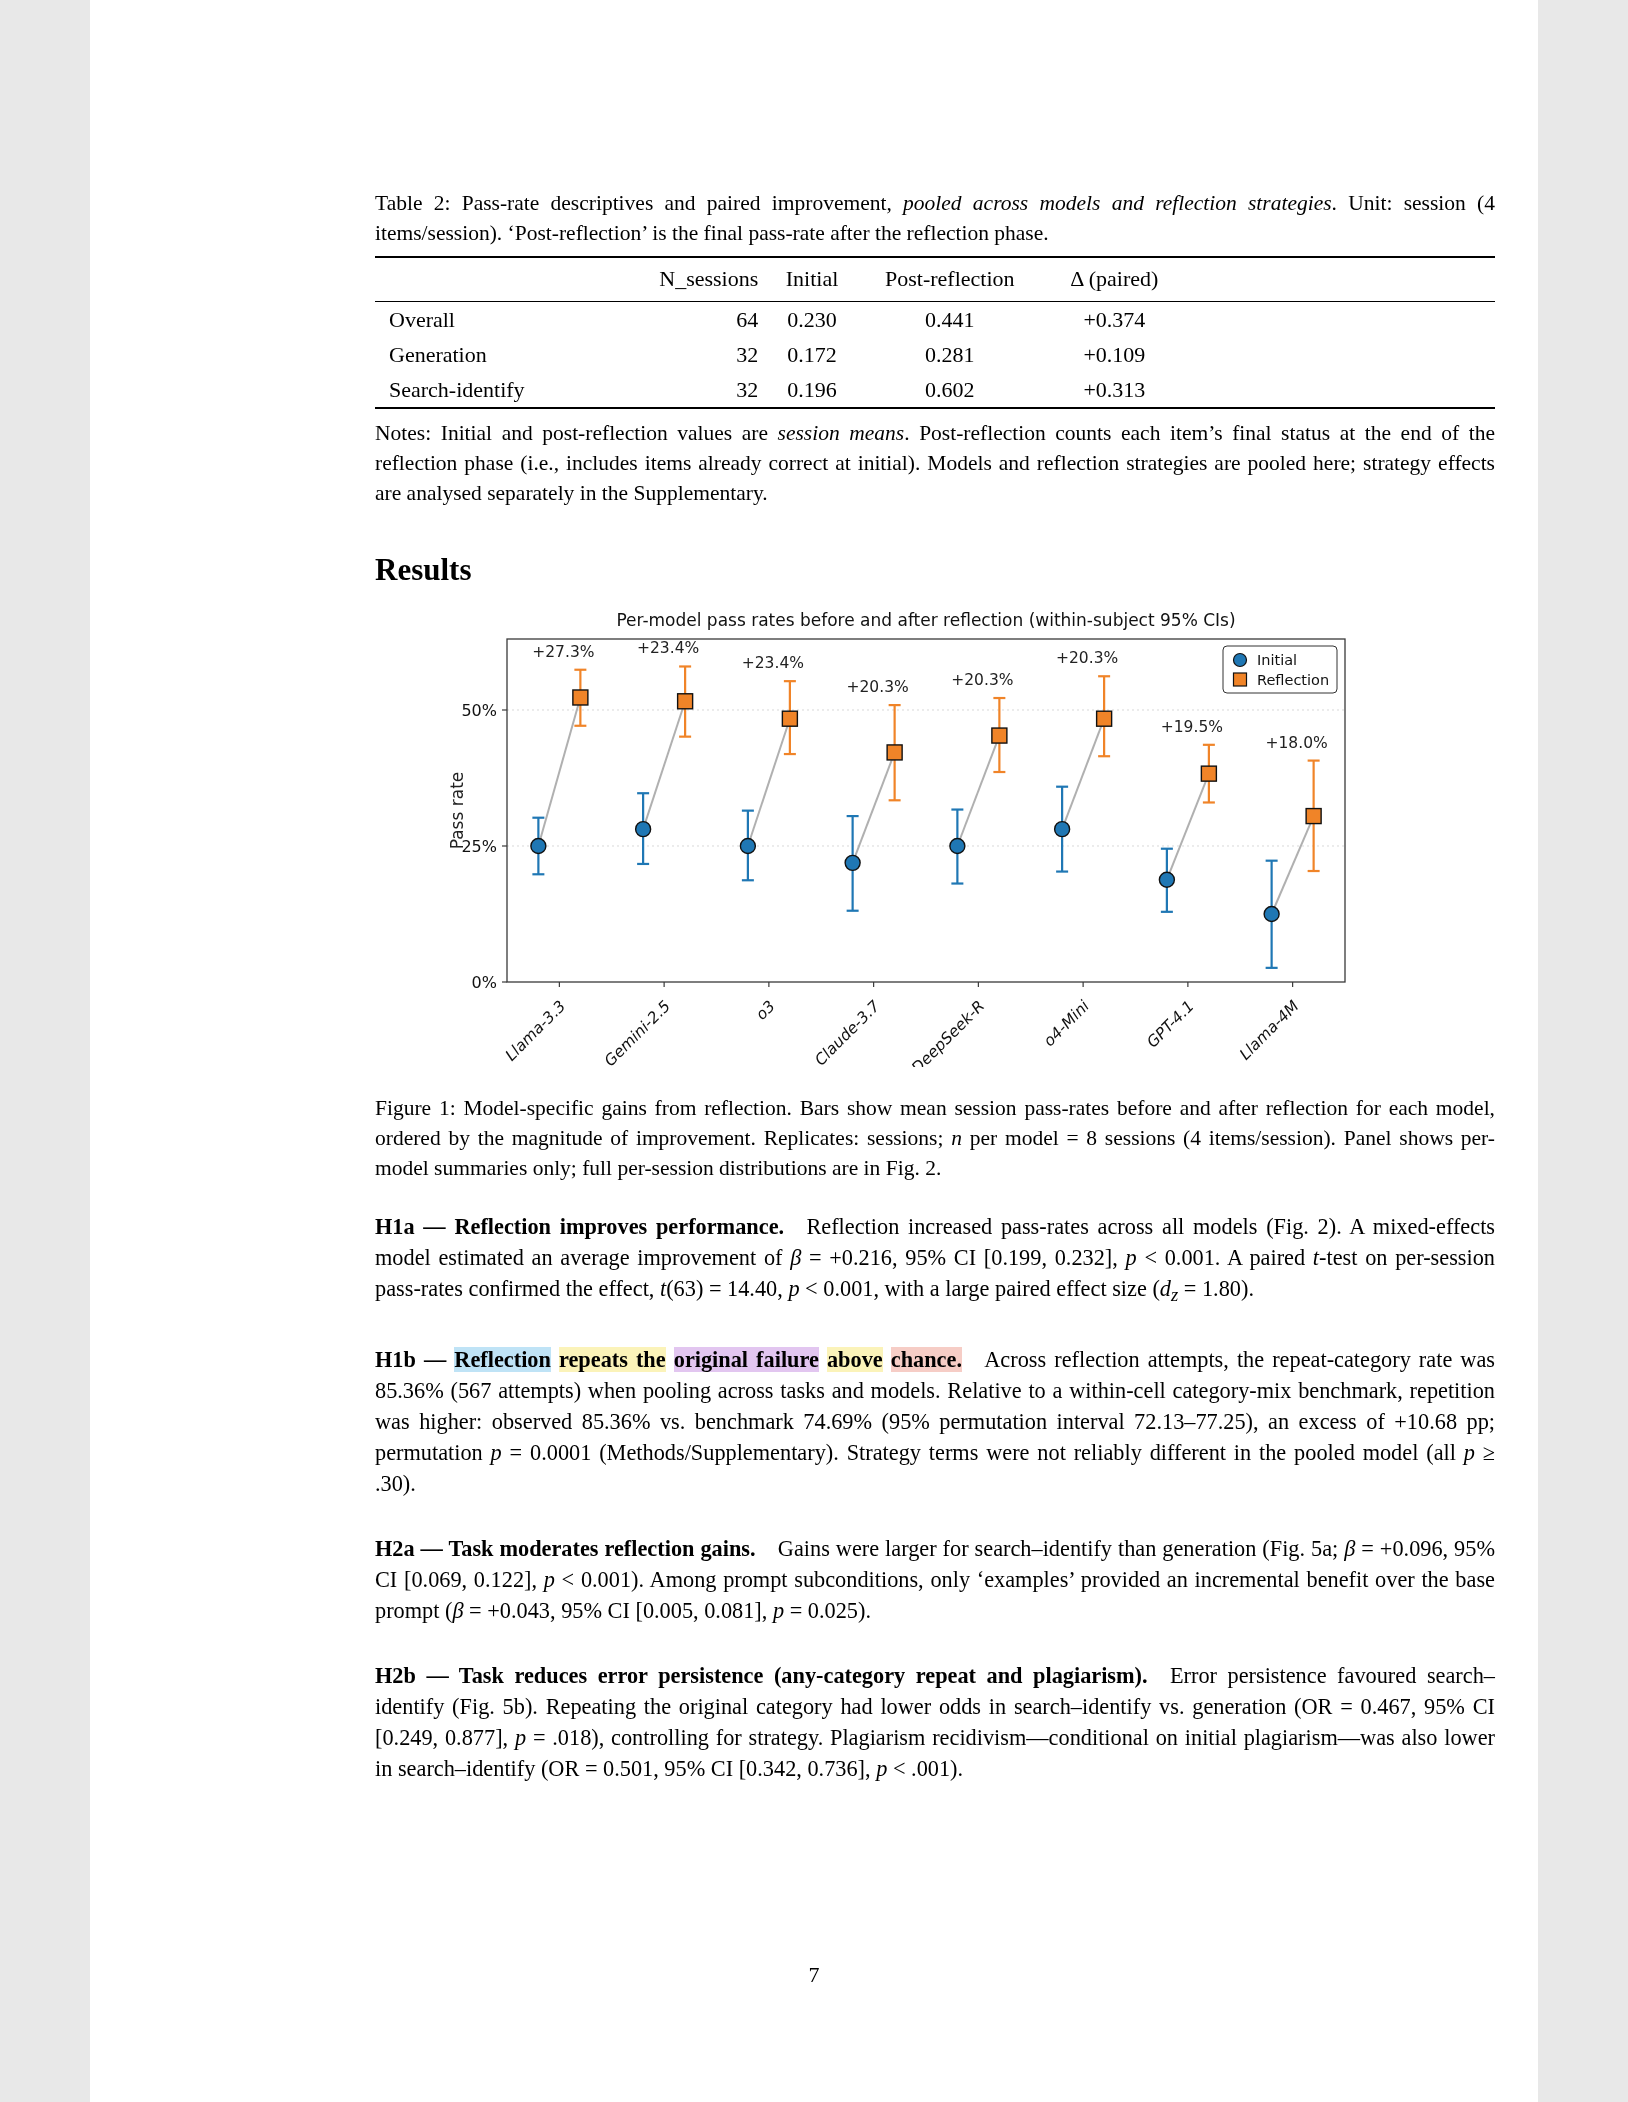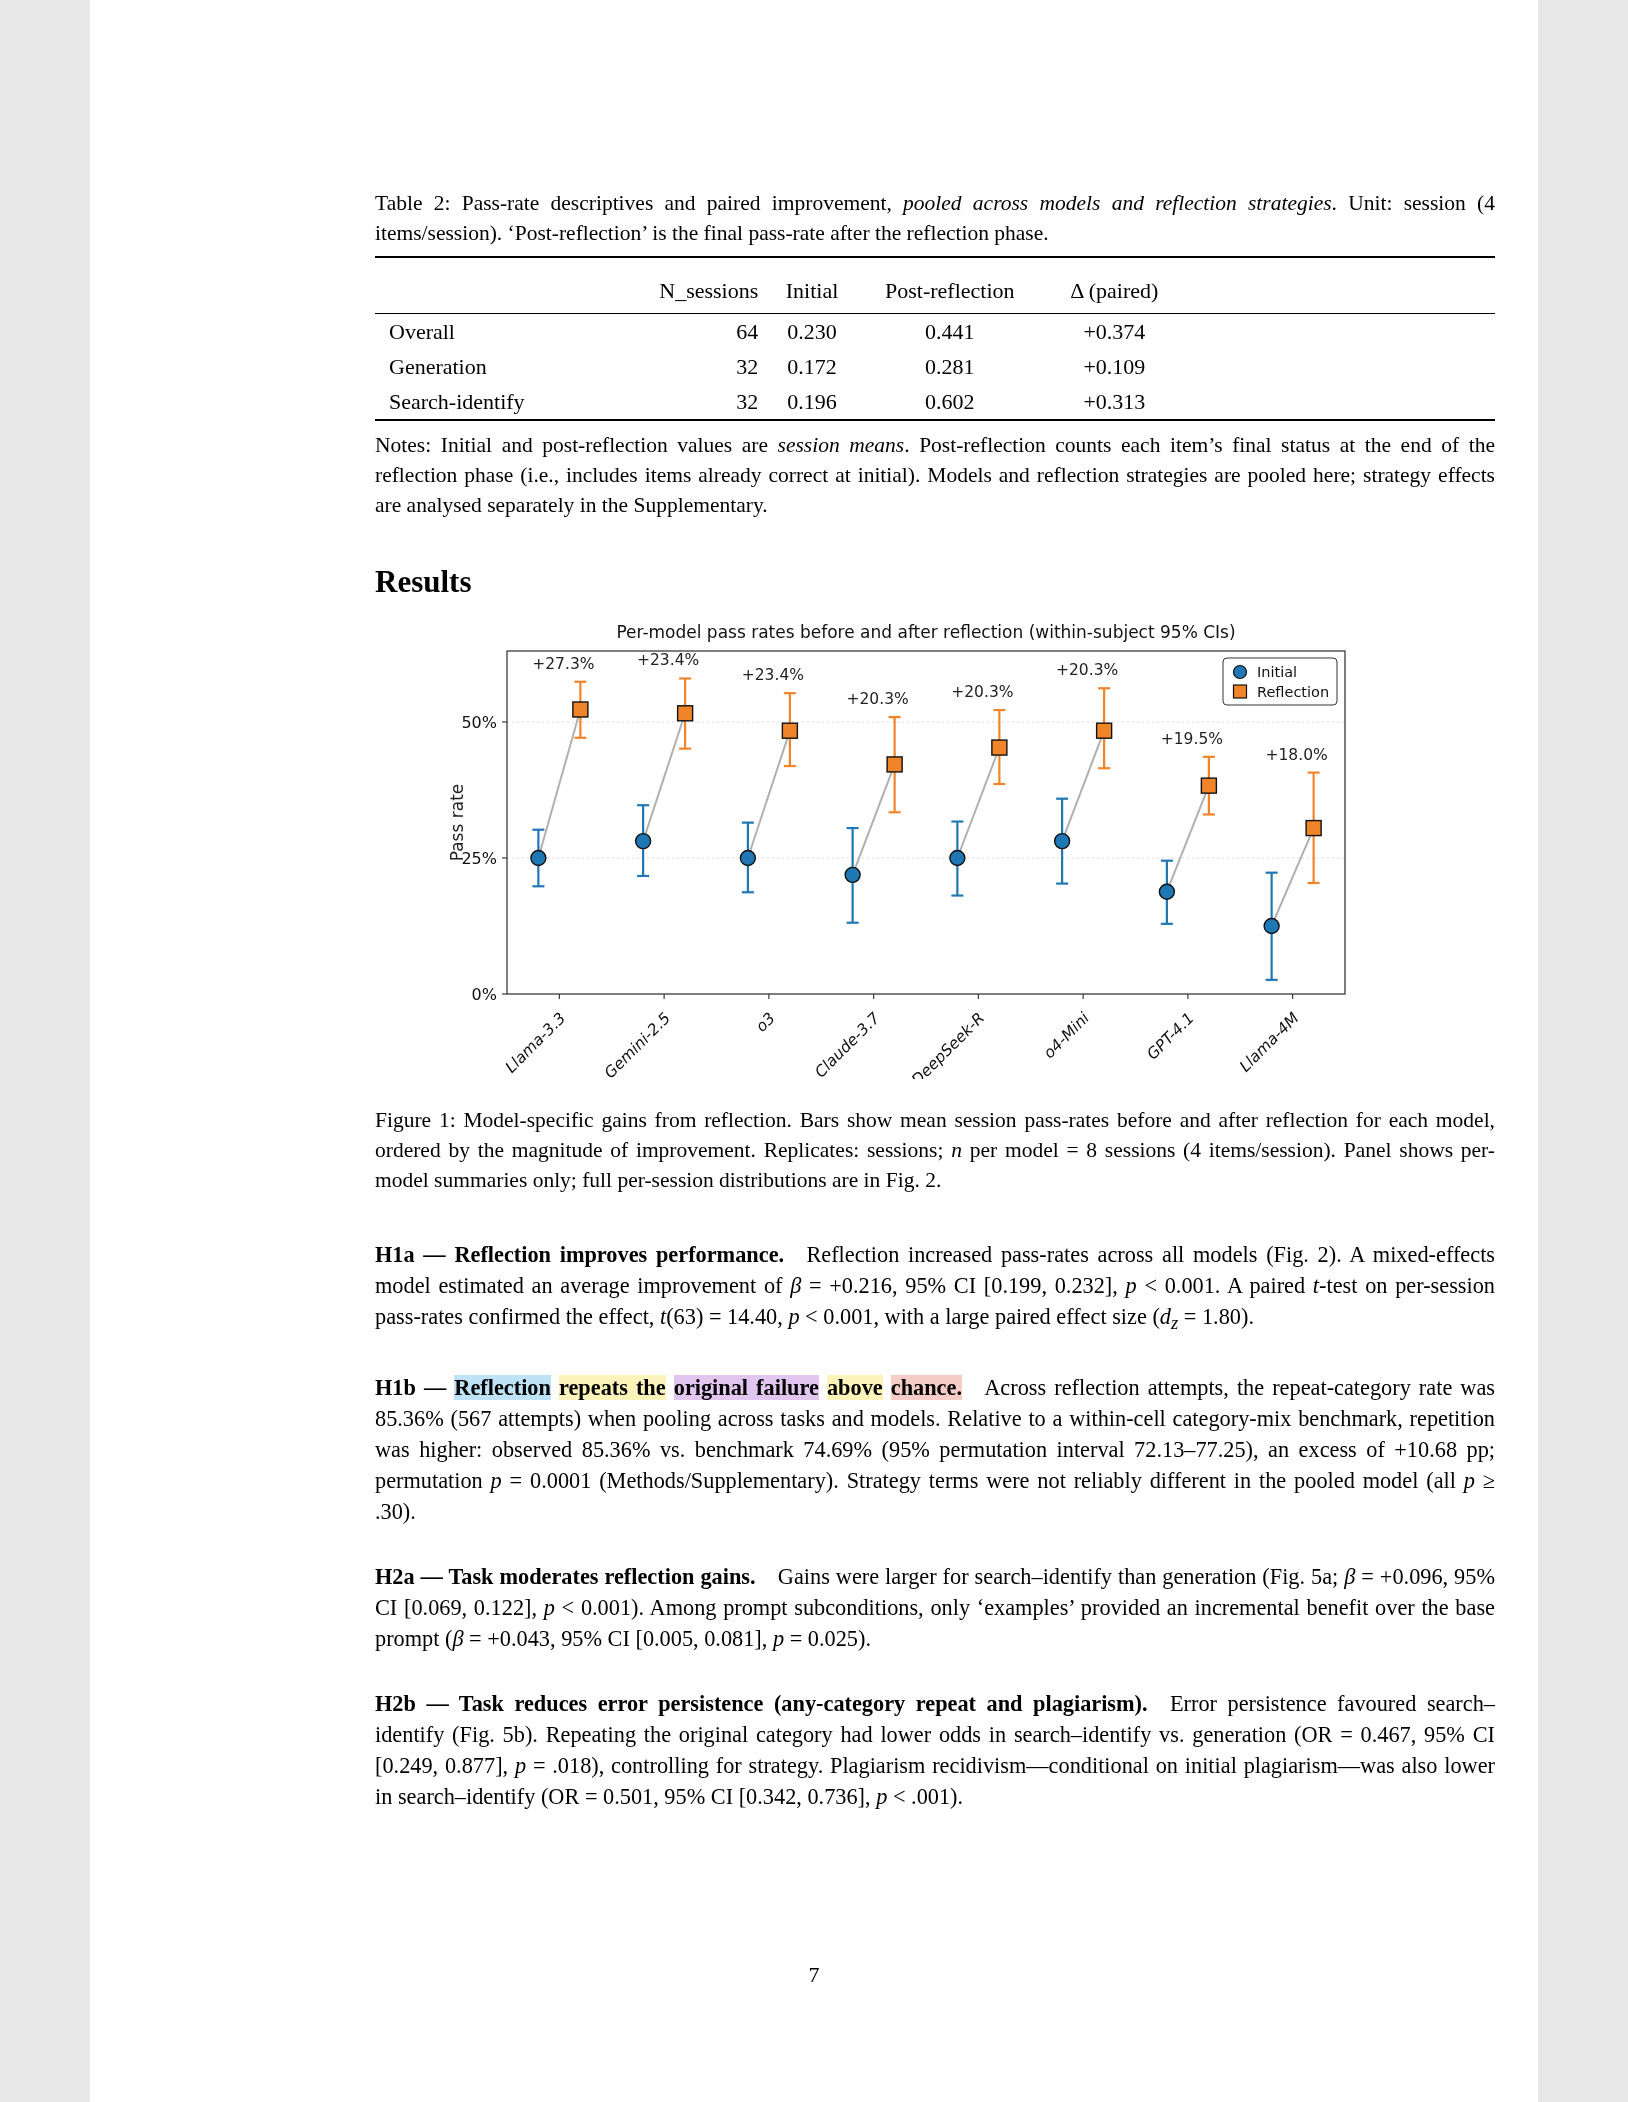--- a/index.html
+++ b/index.html
@@ -6,31 +6,31 @@
   .page {
     position:relative; width:1448px; height:2102px; margin:0 auto;
     background:#ffffff; overflow:hidden;
     font-family:"Liberation Serif", serif; color:#000;
   }
   .content { position:absolute; left:285px; top:0; width:1120px; }
   .caption { font-size:21.5px; line-height:30px; text-align:justify; margin:0; padding-top:188px; }
   .caption.figcap { padding-top:0; margin-top:22px; }
   table.desc { width:100%; border-collapse:collapse; margin-top:8px;
     border-top:2.5px solid #000; border-bottom:2.5px solid #000; }
-  table.desc th { font-weight:normal; font-size:22px; padding:20px 0 9px; border-bottom:1.5px solid #000; }
+  table.desc th { font-weight:normal; font-size:22px; padding:8px 0 9px; border-bottom:1.5px solid #000; }
   table.desc td { font-size:22px; padding:5px 0 4px; }
   table.desc .c0 { text-align:left; padding-left:14px; }
   table.desc .c1 { text-align:right; padding-right:14px; }
   table.desc .c2, table.desc .c3, table.desc .c4 { text-align:center; }
   table.desc .c5 { width:314px; }
   .notes { font-size:21.5px; line-height:30px; text-align:justify; margin:9px 0 0 0; }
   h1.results { font-size:31px; font-weight:bold; margin:44px 0 0 0; }
   figure.fig { margin:24px 0 0 70px; padding:0; }
   .body { font-size:22.3px; line-height:31px; text-align:justify; margin:34px 0 0 0; }
-  .body.first { margin-top:44px; }
+  .body.first { margin-top:28px; }
   .hl-blue   { background:var(--hl-blue,#bfe3f6); }
   .hl-yellow { background:var(--hl-yellow,#fbf3b9); }
   .hl-purple { background:var(--hl-purple,#e2c6f0); }
   .hl-pink   { background:var(--hl-pink,#f6cdc6); }
   .pageno { position:absolute; left:0; top:1962px; width:100%; text-align:center; font-size:22px; }
   svg text { font-family:"DejaVu Sans", sans-serif; }
 </style>
 </head>
 <body>
 

